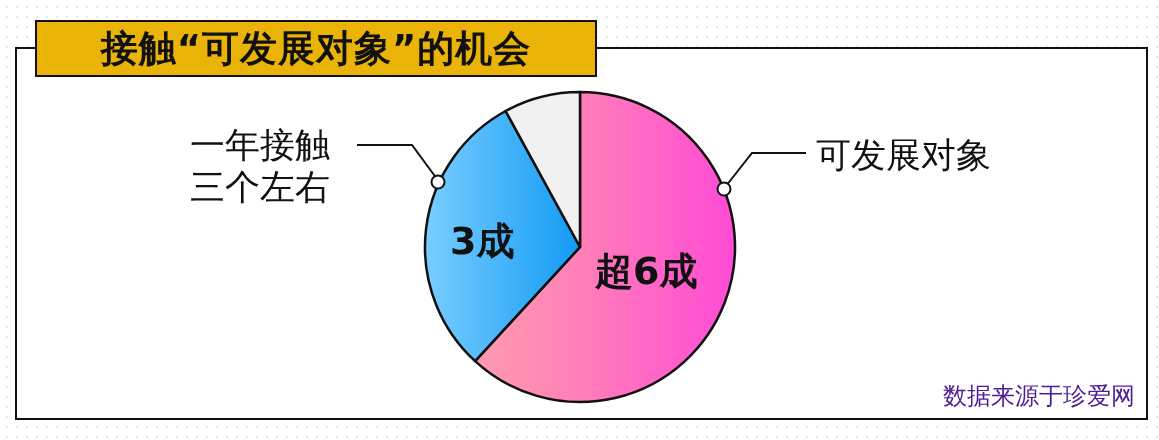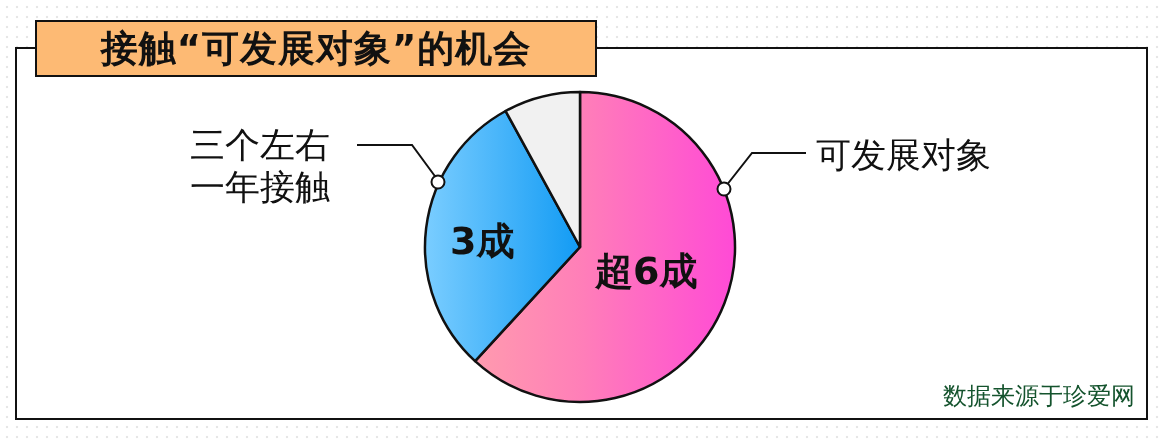--- a/index.html
+++ b/index.html
@@ -10,21 +10,21 @@
     background-size: 10px 10px;
     background-position: 2px 2px;
     font-family: "DejaVu Sans", "Liberation Sans", sans-serif;
   }
   .frame {
     position: absolute; left: 15px; top: 47px; width: 1129px; height: 369px;
     border: 2.5px solid #111; background: #ffffff; box-sizing: content-box;
   }
   .title-box {
     position: absolute; left: 35px; top: 20px; width: 558px; height: 53px;
-    border: 2.5px solid #111; background: #fdba74;
+    border: 2.5px solid #111; background: #eab308;
     display: flex; align-items: center; justify-content: center;
     box-sizing: content-box;
   }
   .title-text {
     font-family: "DejaVu Sans", sans-serif; font-weight: bold;
     font-size: 37px; color: #111; letter-spacing: 1px; white-space: nowrap;
   }
   svg.chart { position: absolute; left: 0; top: 0; }
   .label {
     position: absolute; font-family: "DejaVu Sans", sans-serif;
@@ -33,21 +33,21 @@
   .label-left { left: 190px; top: 124px; }
   .label-right { left: 816px; top: 134px; }
   .slice-label {
     position: absolute; font-family: "DejaVu Sans", sans-serif; font-weight: bold;
     color: #111; font-size: 38px; white-space: nowrap; line-height: 44px;
   }
   .slice-label-blue { left: 450px; top: 219px; text-align: center; }
   .slice-label-pink { left: 595px; top: 249px; }
   .source {
     position: absolute; right: 24px; top: 380px;
-    font-family: Liberation Sans, sans-serif; font-size: 24px; color: #14532d;
+    font-family: Liberation Sans, sans-serif; font-size: 24px; color: #4c1d95;
     white-space: nowrap;
   }
 </style>
 </head>
 <body>
 
 <div class="frame"></div>
 
 <div class="title-box">
   <span class="title-text">接触“可发展对象”的机会</span>
@@ -70,22 +70,22 @@
   <path d="M580,247 L505.6,111.0 A155,155 0 0,1 580,92 Z" fill="#F1F1F1" stroke="#111" stroke-width="2.5" stroke-linejoin="round"></path>
 
   <polyline points="357,145 412,145 437,179" fill="none" stroke="#111" stroke-width="2"></polyline>
   <circle cx="438" cy="182" r="6.5" fill="#ffffff" stroke="#111" stroke-width="2"></circle>
 
   <polyline points="806,153 752,153 726,186" fill="none" stroke="#111" stroke-width="2"></polyline>
   <circle cx="724" cy="189" r="6.5" fill="#ffffff" stroke="#111" stroke-width="2"></circle>
 </svg>
 
 <div class="label label-left">
+  <div>一年接触</div>
   <div>三个左右</div>
-  <div>一年接触</div>
 </div>
 
 <div class="label label-right">可发展对象</div>
 
 <div class="slice-label slice-label-blue">3成</div>
 <div class="slice-label slice-label-pink">超6成</div>
 
 <div class="source">数据来源于珍爱网</div>
 
 </body></html>

